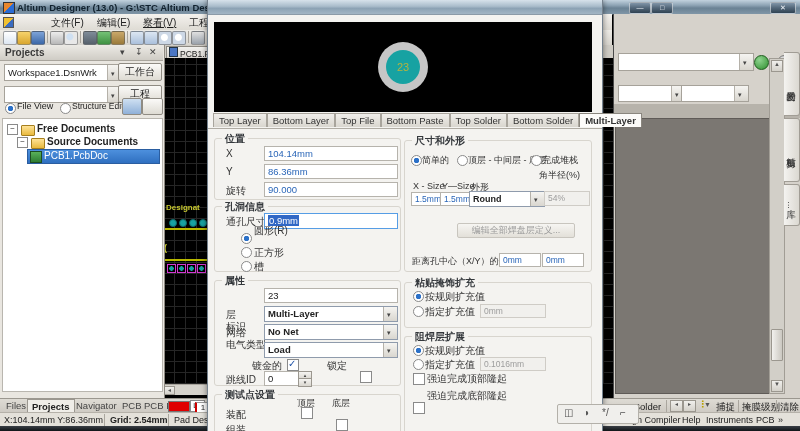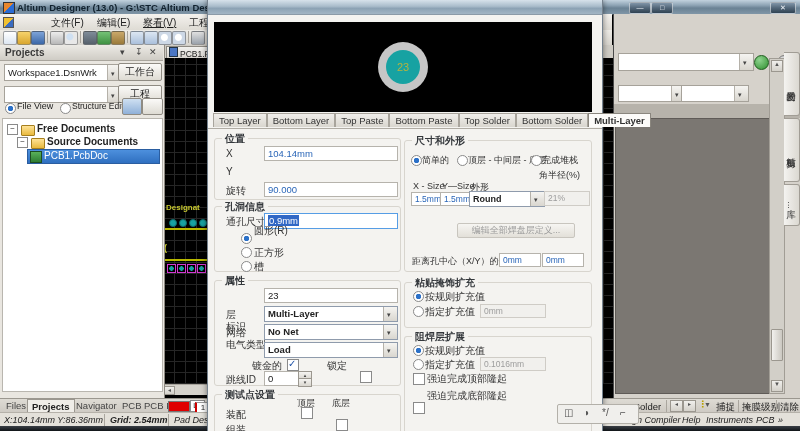--- a/index.html
+++ b/index.html
@@ -84,21 +84,21 @@
   .rwin{background:#d6d2cb;border-left:1px solid #4a4a4a;}
   .rcontent{background:#7b7772;border:1px solid #5f5b57;}
   .rband{background:#b7b3ab;}
   .vscroll{background:#d2cfc8;border:1px solid #a19d95;}
   .vthumb{background:linear-gradient(90deg,#f2f1ee,#cbc8c1);border:1px solid #9b978f;border-radius:1px;}
   .vtab{writing-mode:vertical-rl;background:linear-gradient(90deg,#f4f3f0,#dbd8d1);border:1px solid #a19d95;
         border-left:none;border-radius:0 3px 3px 0;font-size:9.5px;color:#333;text-align:center;overflow:hidden;}
   .roundbtn{border-radius:50%;}
   
   .rowA{background:linear-gradient(180deg,#dedbd4,#cdc9c2);border-top:1px solid #9b978f;}
-  .rowB{background:#e4e1da;border-top:1px solid #b5b1a9;font-style:italic;}
+  .rowB{background:#e4e1da;border-top:1px solid #b5b1a9;}
   .btab{font-size:9.5px;color:#444;padding:0 4px;line-height:13px;white-space:nowrap;}
   .btab.active{background:#efede8;border:1px solid #9b978f;border-bottom:none;font-weight:bold;color:#222;}
   .stat{font-size:9px;color:#222;white-space:nowrap;}
   .vsep{width:1px;background:#aaa69e;}
   .chip{border:1px solid #777;}
   .darkstrip{background:linear-gradient(180deg,#3a3f45,#101418);}
 </style>
 </head>
 <body>
 
@@ -274,33 +274,34 @@
     <div class="abs dlgtitle" style="left:0;top:0;width:394px;height:14px;"></div>
 
     <div class="abs preview" style="left:6px;top:22px;width:378px;height:90px;">
       <div class="abs padring" style="left:164px;top:20px;width:50px;height:50px;"></div>
       <div class="abs padcore" style="left:172px;top:28px;width:34px;height:34px;line-height:34px;">23</div>
     </div>
 
     <div class="abs" style="left:5px;top:113px;display:flex;">
       <span class="ltab">Top Layer</span>
       <span class="ltab">Bottom Layer</span>
-      <span class="ltab">Top Paste</span>
+      <span class="ltab">Top File</span>
       <span class="ltab">Bottom Paste</span>
       <span class="ltab">Top Solder</span>
       <span class="ltab">Bottom Solder</span>
       <span class="ltab active">Multi-Layer</span>
     </div>
     <div class="abs tabline" style="left:0;top:128px;width:394px;"></div>
 
     <div class="abs grp" style="left:6px;top:138px;width:185px;height:60px;">
       <span class="cap">位置</span>
       <span class="abs lbl" style="left:11px;top:9px;">X</span>
       <div class="abs fld" style="left:49px;top:7px;width:126px;height:13px;">104.14mm</div>
       <span class="abs lbl" style="left:11px;top:27px;">Y</span>
+      <div class="abs fld" style="left:49px;top:25px;width:126px;height:13px;">86.36mm</div>
       <span class="abs lbl" style="left:11px;top:45px;">旋转</span>
       <div class="abs fld" style="left:49px;top:43px;width:126px;height:13px;">90.000</div>
     </div>
 
     <div class="abs grp" style="left:6px;top:206px;width:185px;height:64px;">
       <span class="cap">孔洞信息</span>
       <span class="abs lbl" style="left:11px;top:8px;">通孔尺寸</span>
       <div class="abs fld focus" style="left:49px;top:6px;width:126px;height:14px;"><span class="selval">0.9mm</span></div>
       <div class="abs radio sel" style="left:26px;top:26px;"></div>
       <span class="abs lbl" style="left:39px;top:17px;">圆形(R)</span>
@@ -349,21 +350,21 @@
       <span class="abs slbl" style="left:63px;top:13px;">顶层 - 中间层 - 底层</span>
       <div class="abs radio" style="left:126px;top:14px;"></div>
       <span class="abs slbl" style="left:137px;top:13px;">完成堆栈</span>
       <span class="abs slbl" style="left:134px;top:28px;">角半径(%)</span>
       <span class="abs slbl" style="left:8px;top:40px;">X - Size</span>
       <span class="abs slbl" style="left:37px;top:40px;">Y—Size</span>
       <span class="abs slbl" style="left:66px;top:40px;">外形</span>
       <div class="abs fld" style="left:6px;top:51px;width:23px;height:12px;font-size:8.5px;line-height:12px;">1.5mm</div>
       <div class="abs fld" style="left:35px;top:51px;width:23px;height:12px;font-size:8.5px;line-height:12px;">1.5mm</div>
       <div class="abs dcombo" style="left:64px;top:50px;width:68px;height:14px;font-size:9px;"><span>Round</span><span class="dd"></span></div>
-      <div class="abs fld dis" style="left:139px;top:50px;width:38px;height:13px;font-size:8.5px;">21%</div>
+      <div class="abs fld dis" style="left:139px;top:50px;width:38px;height:13px;font-size:8.5px;">54%</div>
       <div class="abs disbtn" style="left:52px;top:82px;width:116px;height:13px;">编辑全部焊盘层定义...</div>
       <span class="abs slbl" style="left:7px;top:114px;">距离孔中心（X/Y）的偏移</span>
       <div class="abs fld" style="left:94px;top:112px;width:34px;height:12px;font-size:8.5px;line-height:12px;">0mm</div>
       <div class="abs fld" style="left:137px;top:112px;width:34px;height:12px;font-size:8.5px;line-height:12px;">0mm</div>
     </div>
 
     <div class="abs grp" style="left:196px;top:282px;width:186px;height:44px;">
       <span class="cap">粘贴掩饰扩充</span>
       <div class="abs radio sel" style="left:8px;top:8px;"></div>
       <span class="abs lbl" style="left:20px;top:7px;">按规则扩充值</span>

